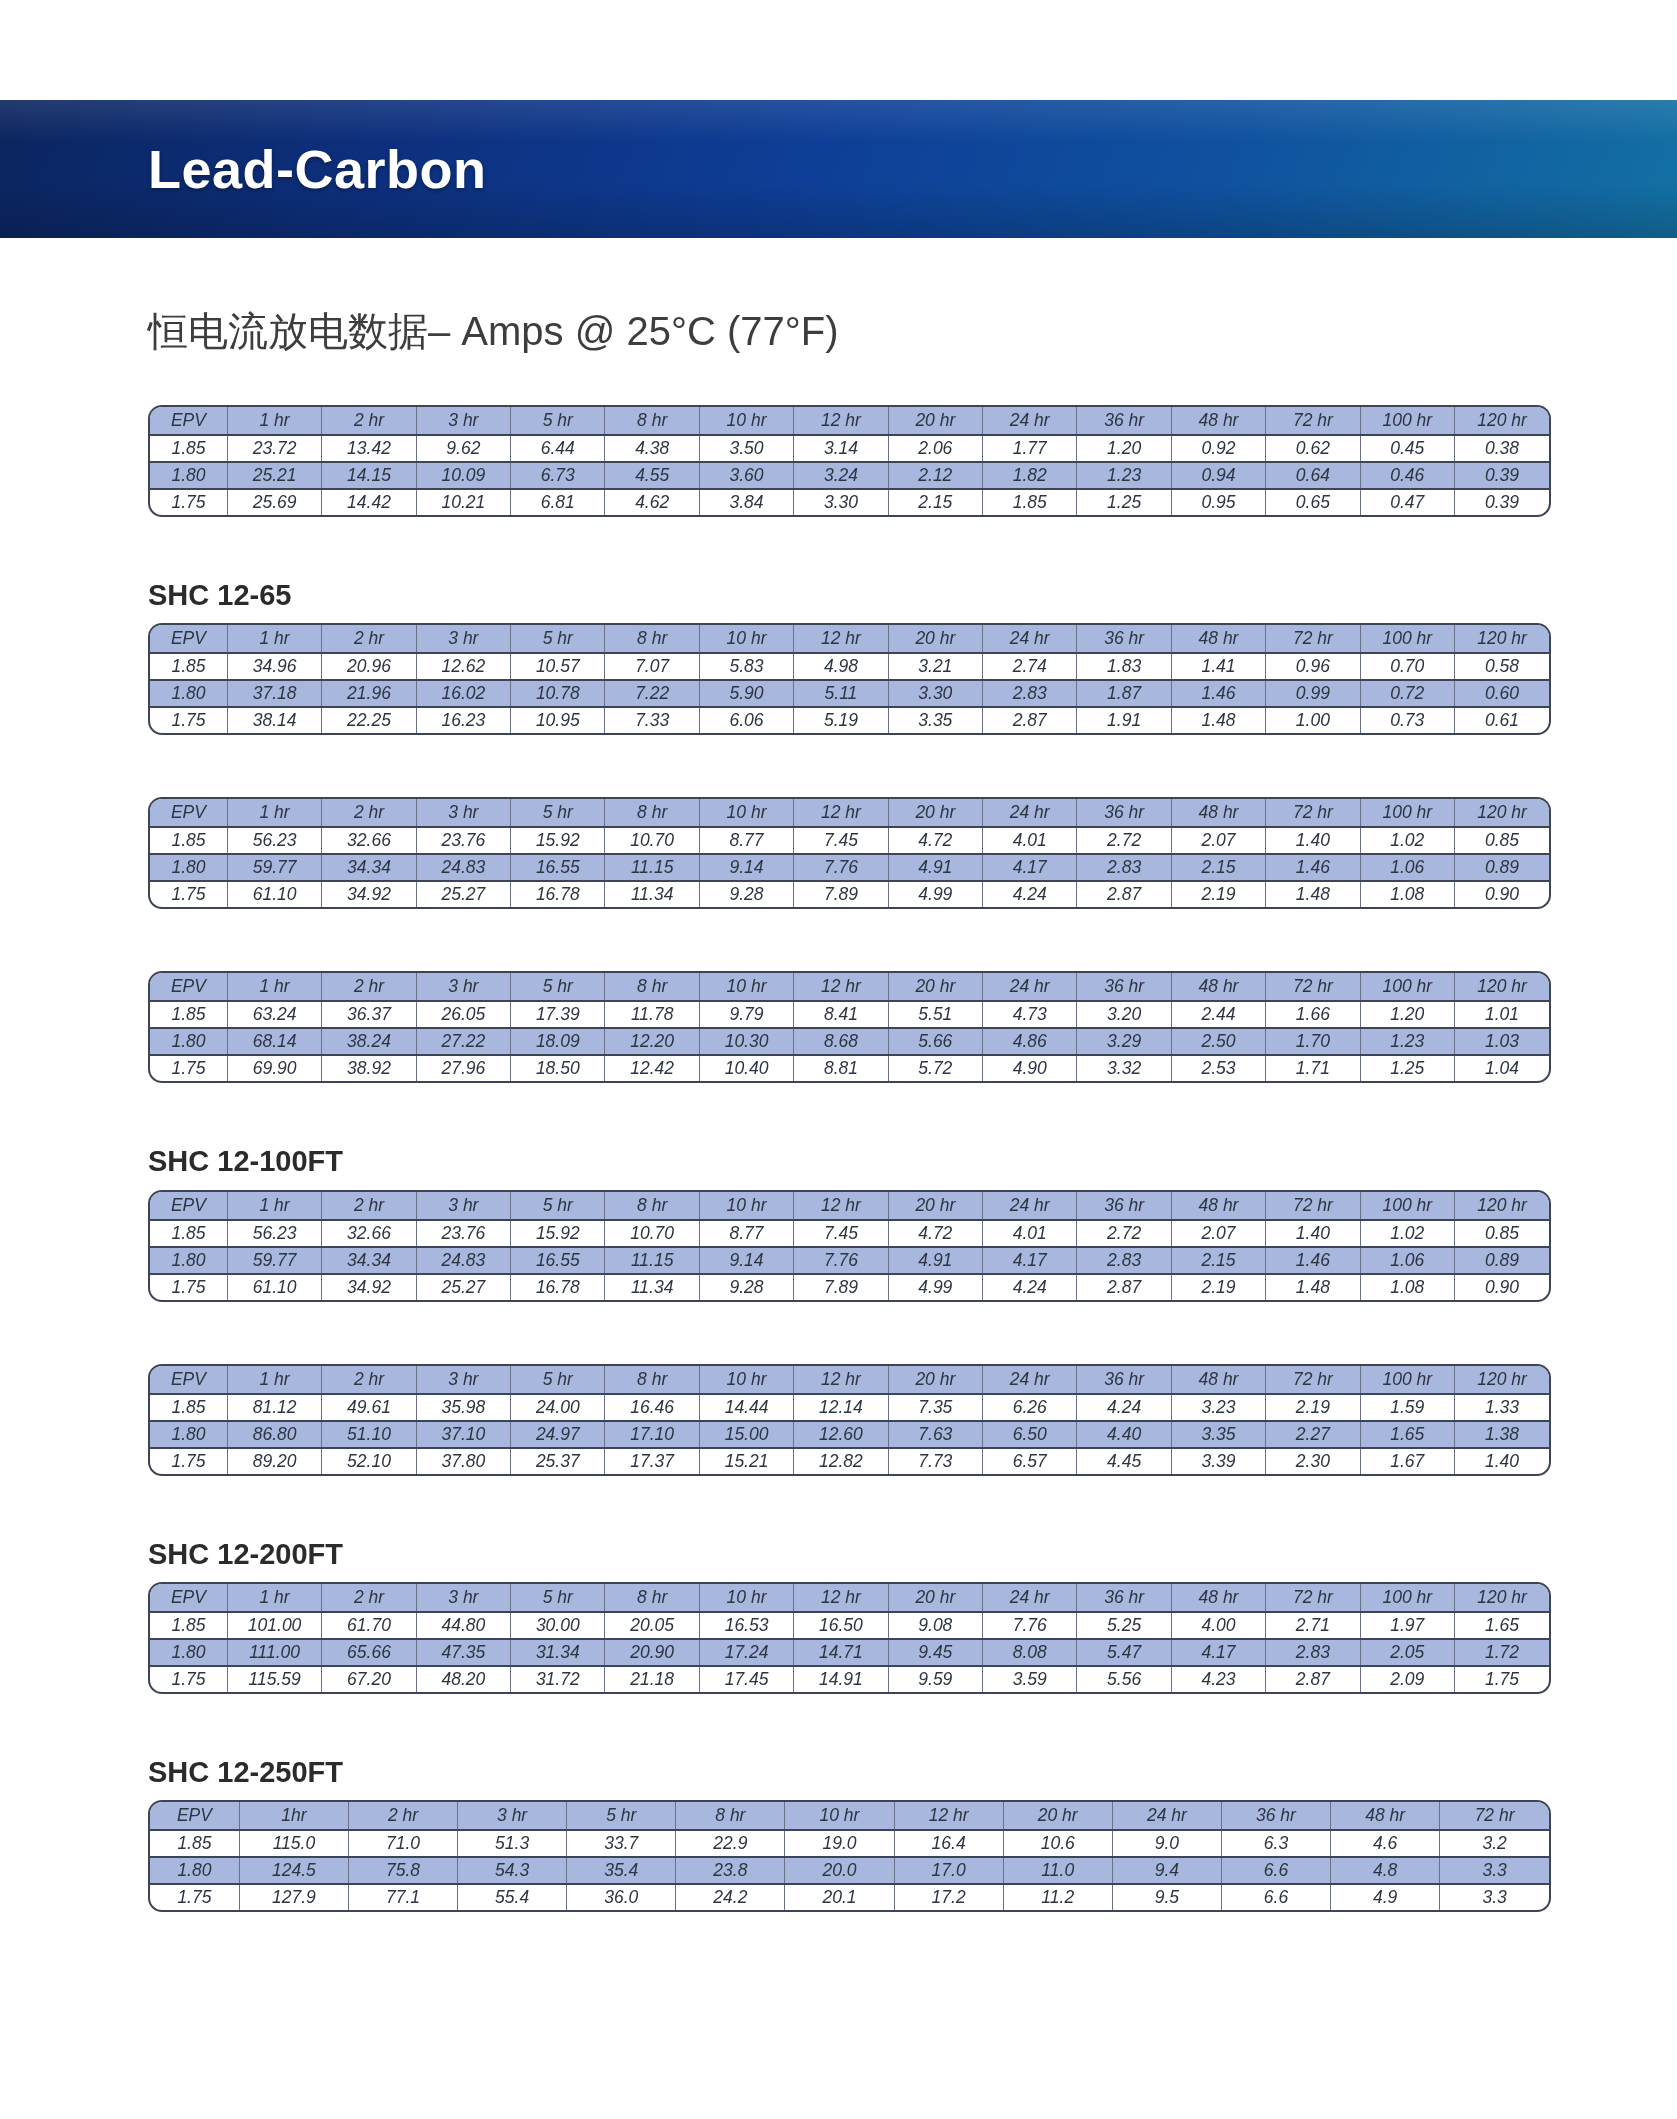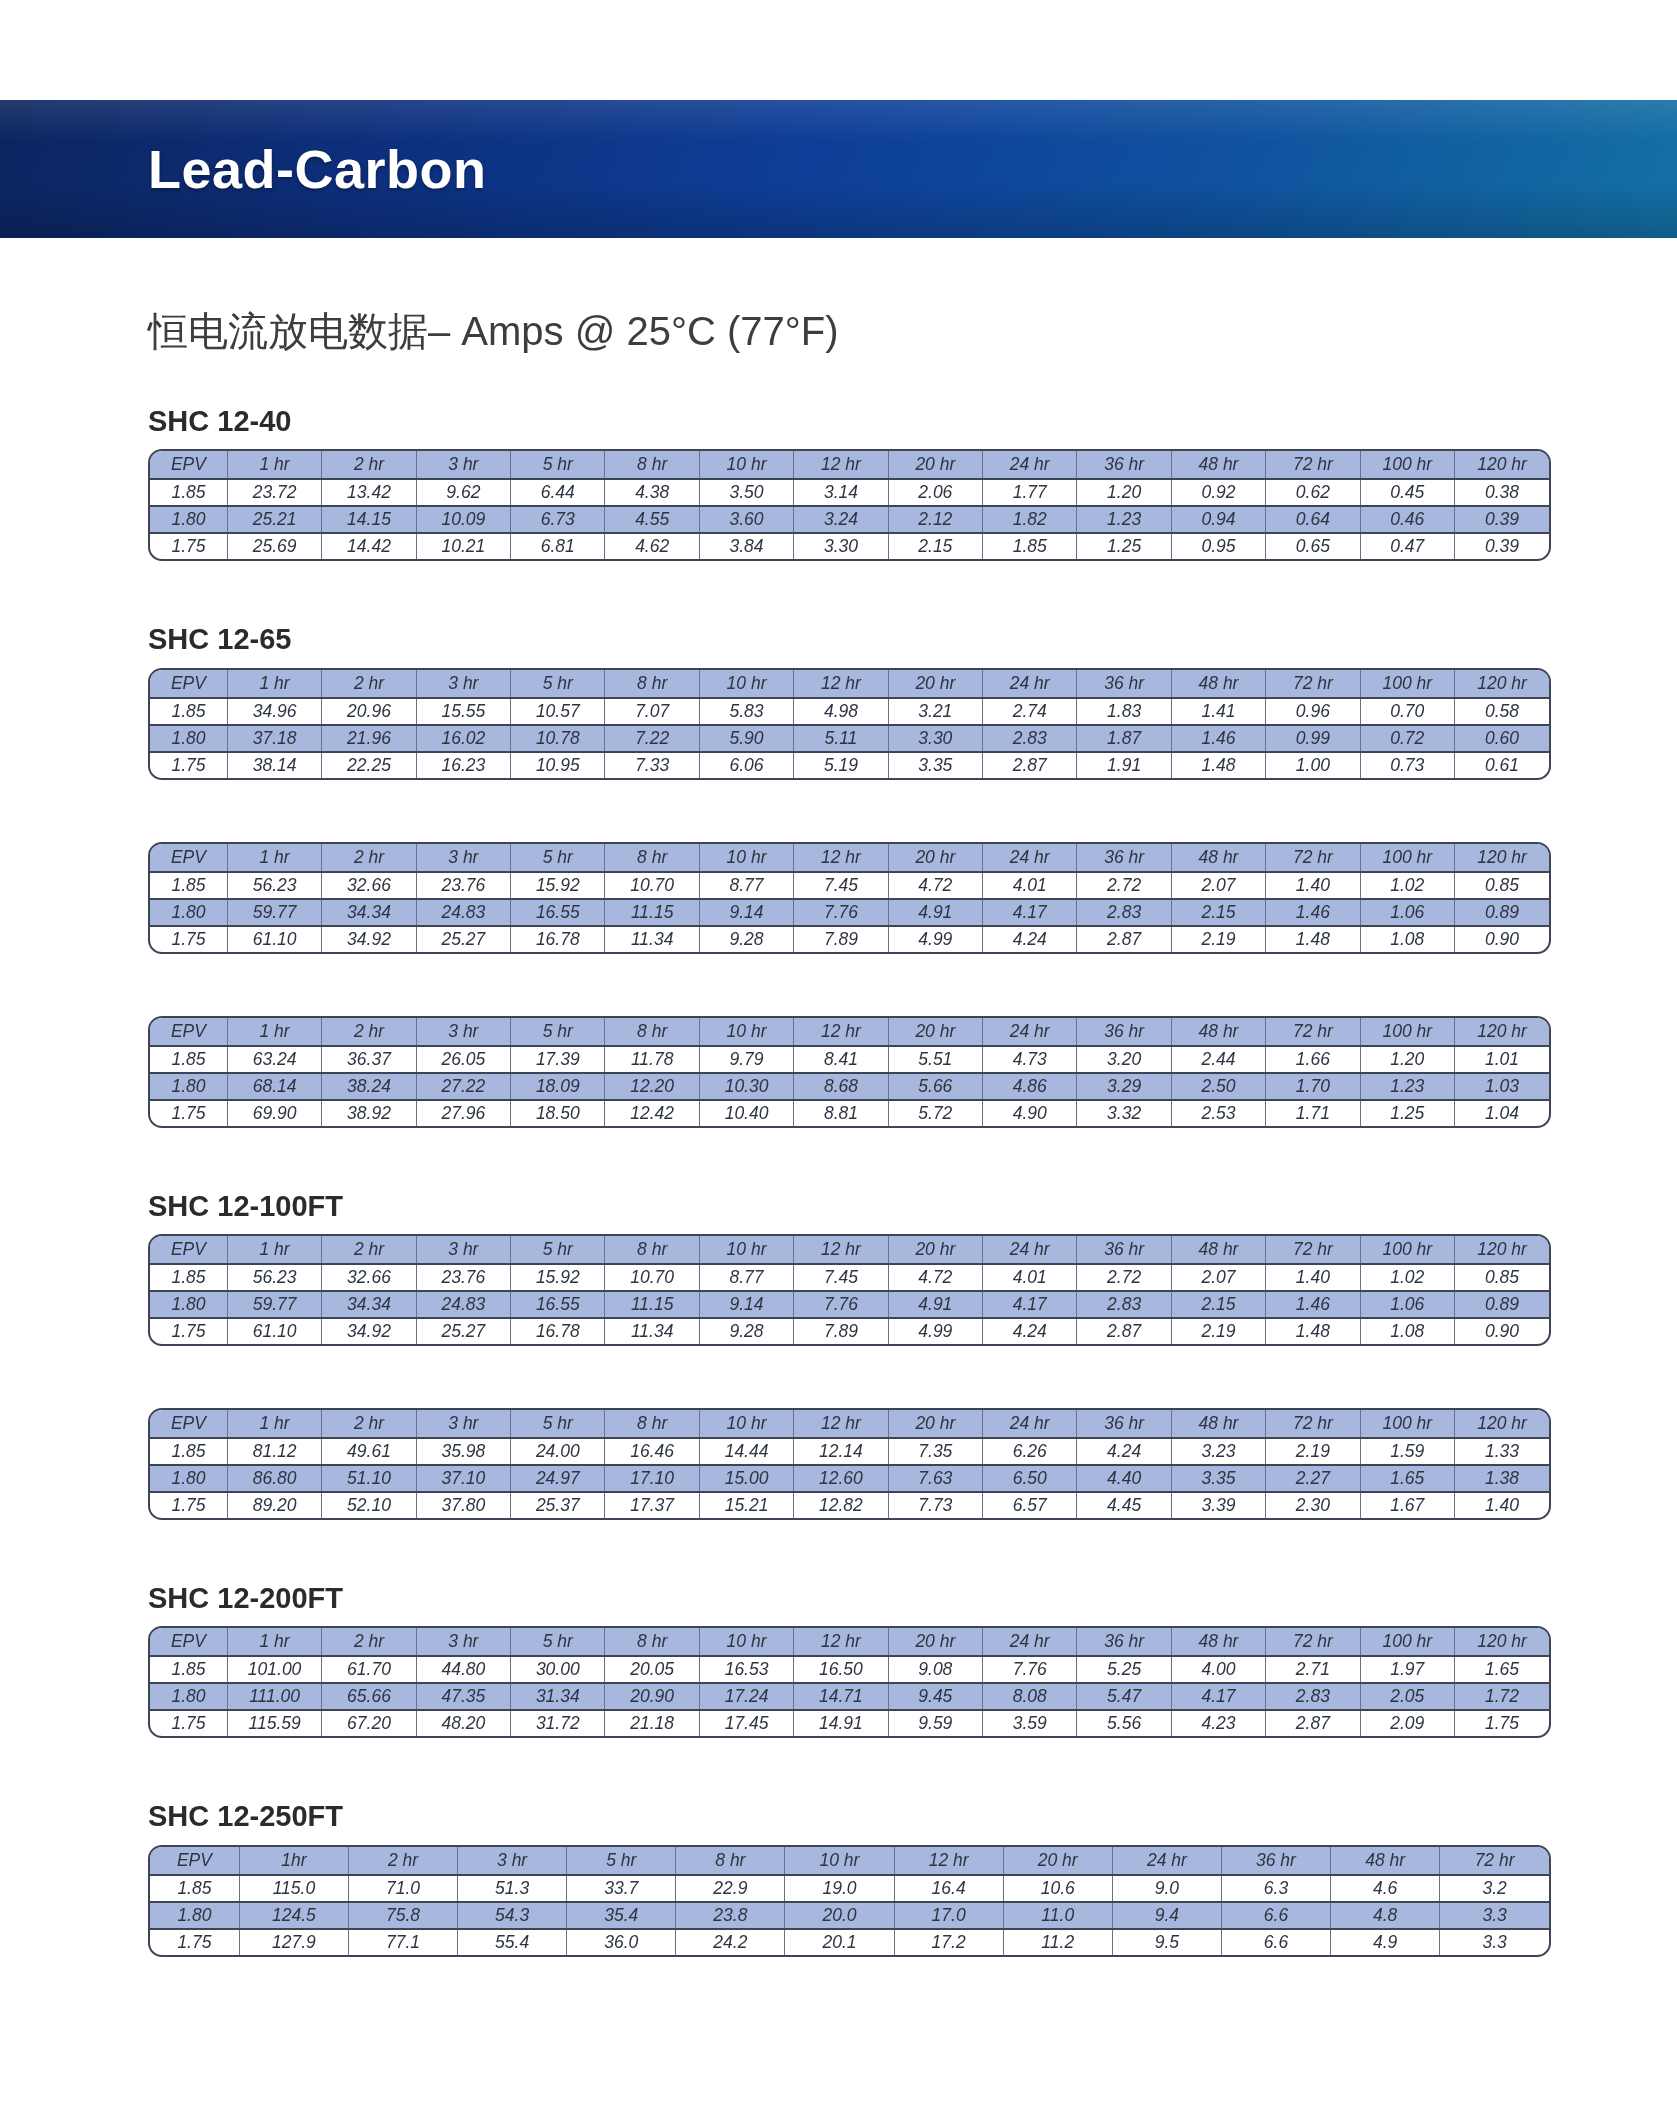--- a/index.html
+++ b/index.html
@@ -107,21 +107,20 @@
 <body>
 
 <div class="banner">
   <div class="banner-title">Lead-Carbon</div>
 </div>
 
 <div class="page-title">恒电流放电数据– Amps @ 25°C (77°F)</div>
 
 <div class="sections">
   <div class="section">
-    <div class="section-title">SHC 12-40</div>
     <div class="tbl-wrap">
       <table class="discharge">
         <colgroup>
             <col style="width: 5.53333%;">
             <col style="width: 6.74762%;">
             <col style="width: 6.74762%;">
             <col style="width: 6.74762%;">
             <col style="width: 6.74762%;">
             <col style="width: 6.74762%;">
             <col style="width: 6.74762%;">
@@ -248,21 +247,21 @@
               <th>72 hr</th>
               <th>100 hr</th>
               <th>120 hr</th>
             </tr>
         </thead>
         <tbody>
             <tr>
               <td>1.85</td>
               <td>34.96</td>
               <td>20.96</td>
-              <td>15.55</td>
+              <td>12.62</td>
               <td>10.57</td>
               <td>7.07</td>
               <td>5.83</td>
               <td>4.98</td>
               <td>3.21</td>
               <td>2.74</td>
               <td>1.83</td>
               <td>1.41</td>
               <td>0.96</td>
               <td>0.70</td>

